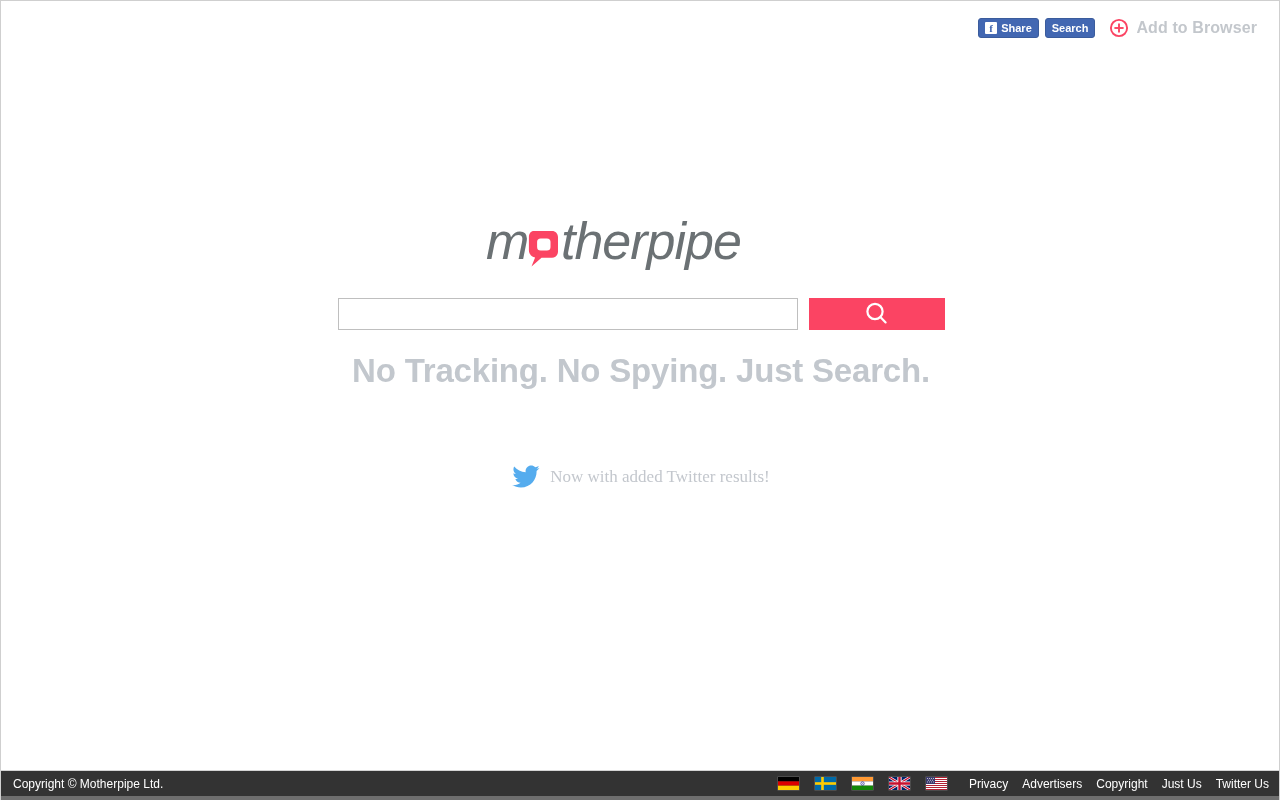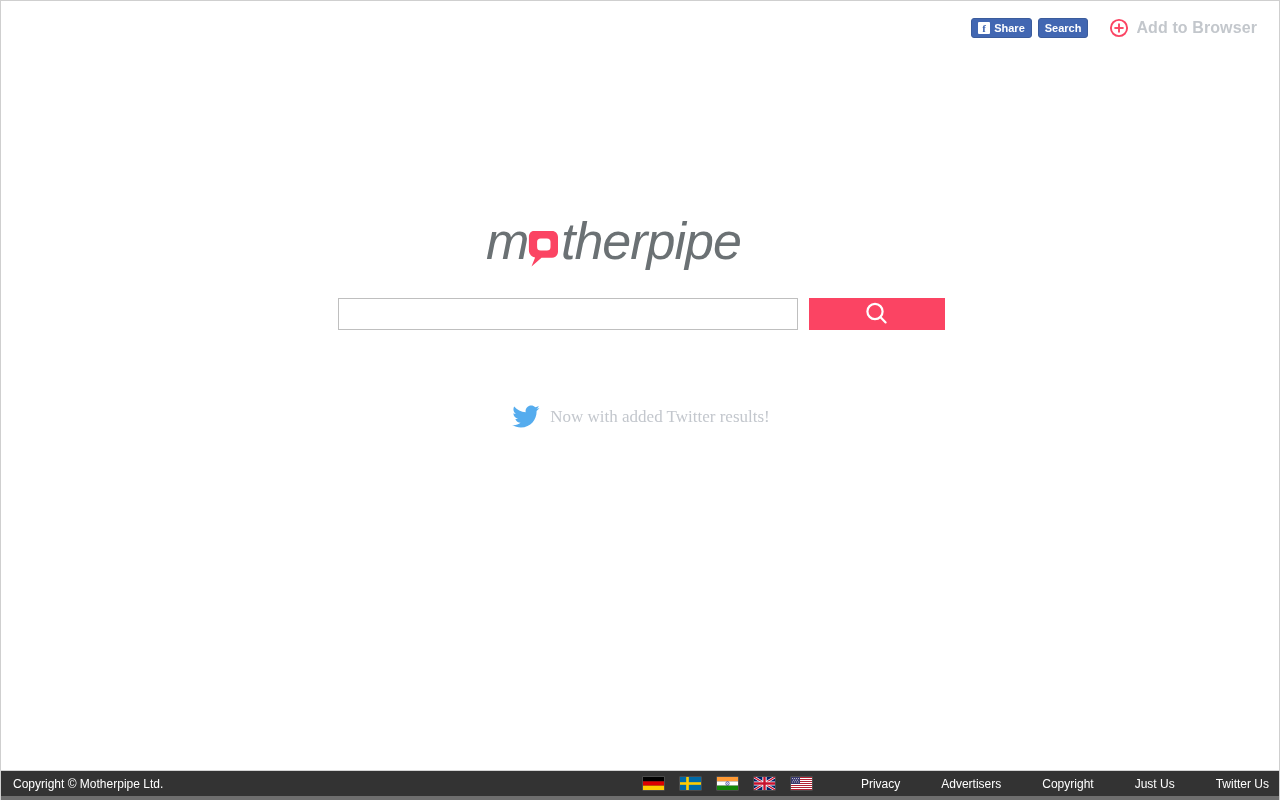--- a/index.html
+++ b/index.html
@@ -67,21 +67,21 @@
     text-align: center;
     line-height: 12px;
     margin-right: 4px;
     border-radius: 1px;
   }
 
   #add-to-browser {
     display: inline-flex;
     align-items: center;
     gap: 7px;
-    margin-left: 15px;
+    margin-left: 8px;
     cursor: pointer;
     text-decoration: none;
   }
   #add-to-browser .plus-circle {
     width: 20px;
     height: 20px;
     flex: 0 0 20px;
     display: block;
   }
   #add-to-browser .atb-label {
@@ -214,21 +214,20 @@
     display: flex;
     align-items: center;
     gap: 14px;
   }
   .footer-link {
     color: #ffffff;
     font-size: 12px;
     text-decoration: none;
     white-space: nowrap;
     cursor: pointer;
-    margin-left: 27px;
   }
 </style>
 </head>
 <body>
 
 <div id="page-frame">
 
   <div id="social-bar">
 
     <div class="fb-btn">
@@ -273,20 +272,21 @@
     <div id="search-row">
       <input id="search-input" type="text" placeholder="" style="">
       <button id="search-button">
         <svg width="30" height="30" viewBox="0 0 30 30">
           <circle cx="13" cy="12.5" r="7.6" fill="none" stroke="#ffffff" stroke-width="2.2"></circle>
           <line x1="18.6" y1="18.2" x2="23.6" y2="23.4" stroke="#ffffff" stroke-width="2.2" stroke-linecap="round"></line>
         </svg>
       </button>
     </div>
 
+    <div id="tagline">No Tracking. No Spying. Just Search.</div>
 
     <div id="twitter-note">
       <svg class="tw-icon" viewBox="0 0 28 24">
         <path fill="#55acee" d="M27.5,3.1c-1.0,0.45-2.08,0.76-3.21,0.9c1.15-0.69,2.04-1.79,2.46-3.1
           c-1.08,0.64-2.28,1.11-3.55,1.36C22.18,1.18,20.73,0.5,19.13,0.5c-3.08,0-5.57,2.5-5.57,5.57
           c0,0.44,0.05,0.86,0.14,1.27C9.07,7.11,4.95,4.88,2.2,1.5C1.72,2.33,1.44,3.29,1.44,4.32
           c0,1.93,0.98,3.64,2.48,4.64c-0.91-0.03-1.77-0.28-2.52-0.7c0,0.02,0,0.05,0,0.07
           c0,2.7,1.92,4.95,4.47,5.46c-0.47,0.13-0.96,0.2-1.47,0.2c-0.36,0-0.71-0.03-1.05-0.1
           c0.71,2.21,2.76,3.82,5.19,3.86c-1.9,1.49-4.3,2.38-6.9,2.38c-0.45,0-0.89-0.03-1.32-0.08
           C2.78,21.63,5.7,22.5,8.83,22.5c10.19,0,15.76-8.44,15.76-15.76c0-0.24-0.01-0.48-0.02-0.72

